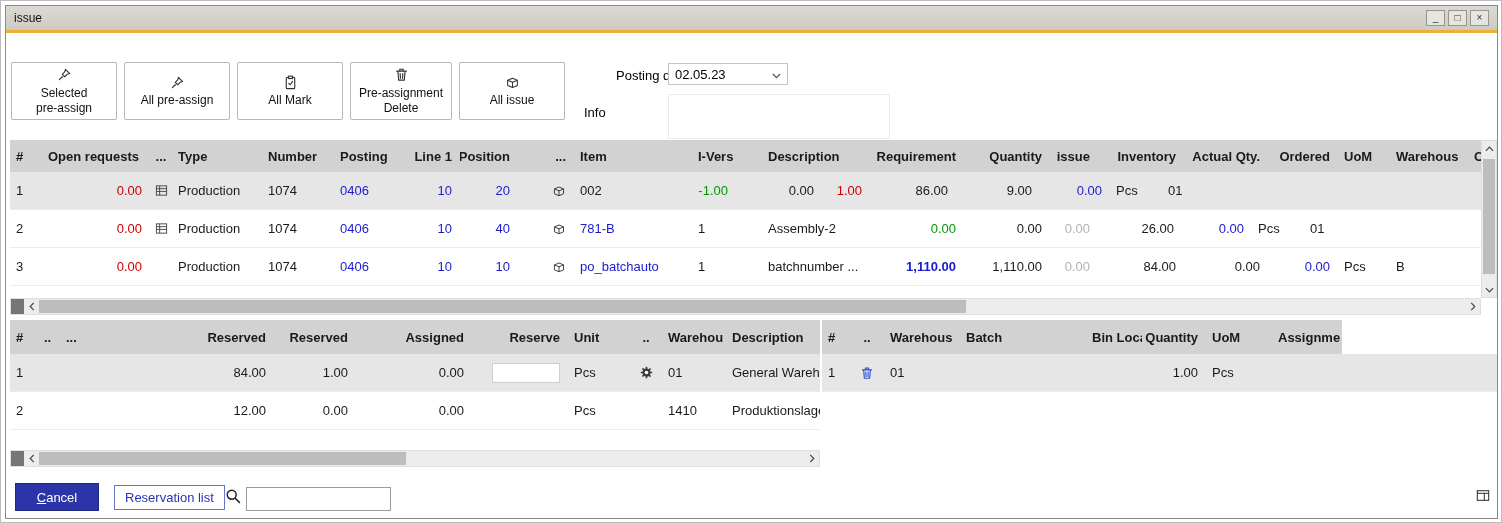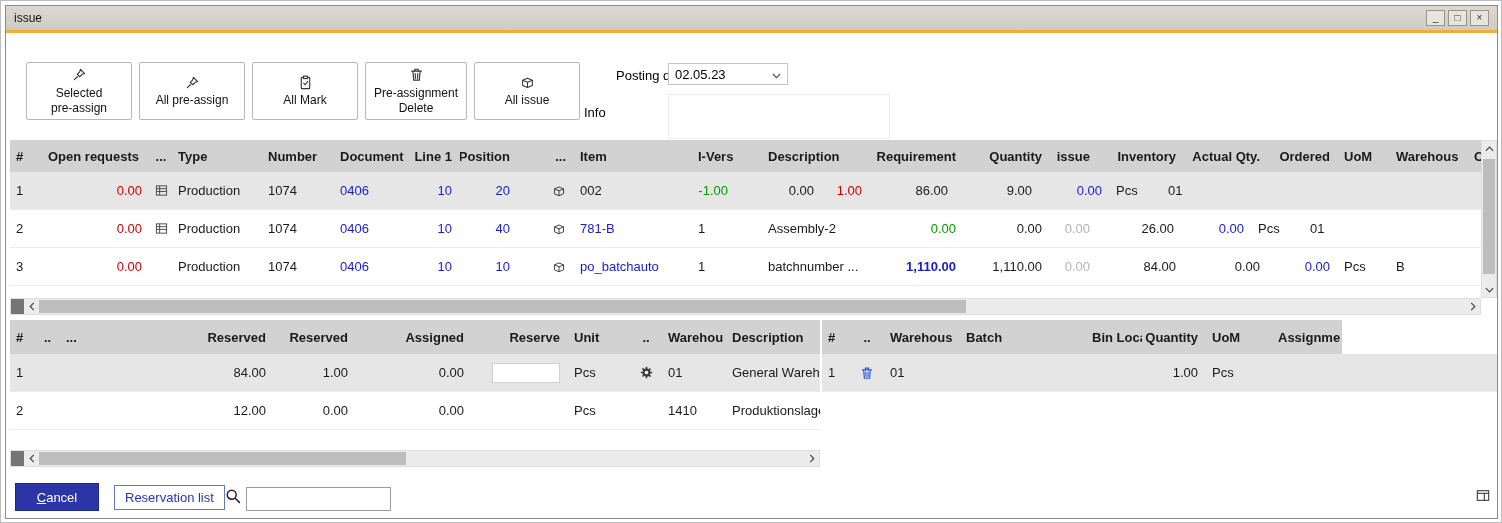--- a/index.html
+++ b/index.html
@@ -6,21 +6,21 @@
   html,body { width:1502px; height:523px; background:#fff; font-family:"Liberation Sans",sans-serif; overflow:hidden; }
   .frame { position:absolute; left:0; top:0; width:1502px; height:523px; border:1px solid #bdbdbd; background:#fff; }
   .window { position:absolute; left:4px; top:4px; width:1493px; height:514px; border:1px solid #8a8a8a; background:#fff; overflow:hidden; }
 
   .titlebar { height:24px; background:linear-gradient(#dcd9d2,#cecbc3); display:flex; align-items:center; padding:0 8px; }
   .title { font-size:12px; color:#111; }
   .win-controls { margin-left:auto; display:flex; gap:3px; }
   .win-btn { width:19px; height:16px; border:1px solid #98958e; background:#e7e5df; font-size:10px; line-height:13px; text-align:center; color:#333; cursor:pointer; }
   .accent { height:3px; background:var(--accent,#efae35); }
 
-  .toolbar { position:absolute; left:20px; top:56px; display:flex; gap:7px; }
+  .toolbar { position:absolute; left:5px; top:56px; display:flex; gap:7px; }
   .tb-btn { width:106px; height:58px; border:1px solid #b7b7b7; border-radius:2px; background:#fff; display:flex; flex-direction:column; align-items:center; justify-content:center; gap:3px; cursor:pointer; }
   .tb-btn.wide { width:102px; }
   .tb-icon { height:16px; display:flex; align-items:center; }
   .tb-label { font-size:12px; text-align:center; white-space:pre-line; line-height:1.25; color:#111; }
 
   .pd-label { position:absolute; left:610px; top:62px; font-size:13px; }
   .pd-combo { position:absolute; left:662px; top:57px; width:120px; height:22px; border:1px solid #c4c4c4; background:#fff; display:flex; align-items:center; justify-content:space-between; padding:0 6px; font-size:13px; cursor:pointer; }
   .info-label { position:absolute; left:578px; top:99px; font-size:13px; }
   .info-box { position:absolute; left:662px; top:88px; width:222px; height:45px; background:#fff; border:1px solid #ececec; }
 
@@ -171,21 +171,21 @@
     <span class="info-label">Info</span>
     <div class="info-box"></div>
 
     <div class="grid" id="main-grid">
         <div class="g-header">
           <div class="g-hcell mc-num">#</div>
           <div class="g-hcell mc-openreq r hl">Open requests</div>
           <div class="g-hcell mc-ticon c">...</div>
           <div class="g-hcell mc-type">Type</div>
           <div class="g-hcell mc-number">Number</div>
-          <div class="g-hcell mc-doc">Document</div>
+          <div class="g-hcell mc-doc">Posting</div>
           <div class="g-hcell mc-line r">Line 1</div>
           <div class="g-hcell mc-pos r">Position</div>
           <div class="g-hcell mc-iicon ir">...</div>
           <div class="g-hcell mc-item">Item</div>
           <div class="g-hcell mc-ivers">I-Vers</div>
           <div class="g-hcell mc-desc">Description</div>
           <div class="g-hcell mc-req r">Requirement</div>
           <div class="g-hcell mc-qty r">Quantity</div>
           <div class="g-hcell mc-issue r">issue</div>
           <div class="g-hcell mc-inv r">Inventory</div>

